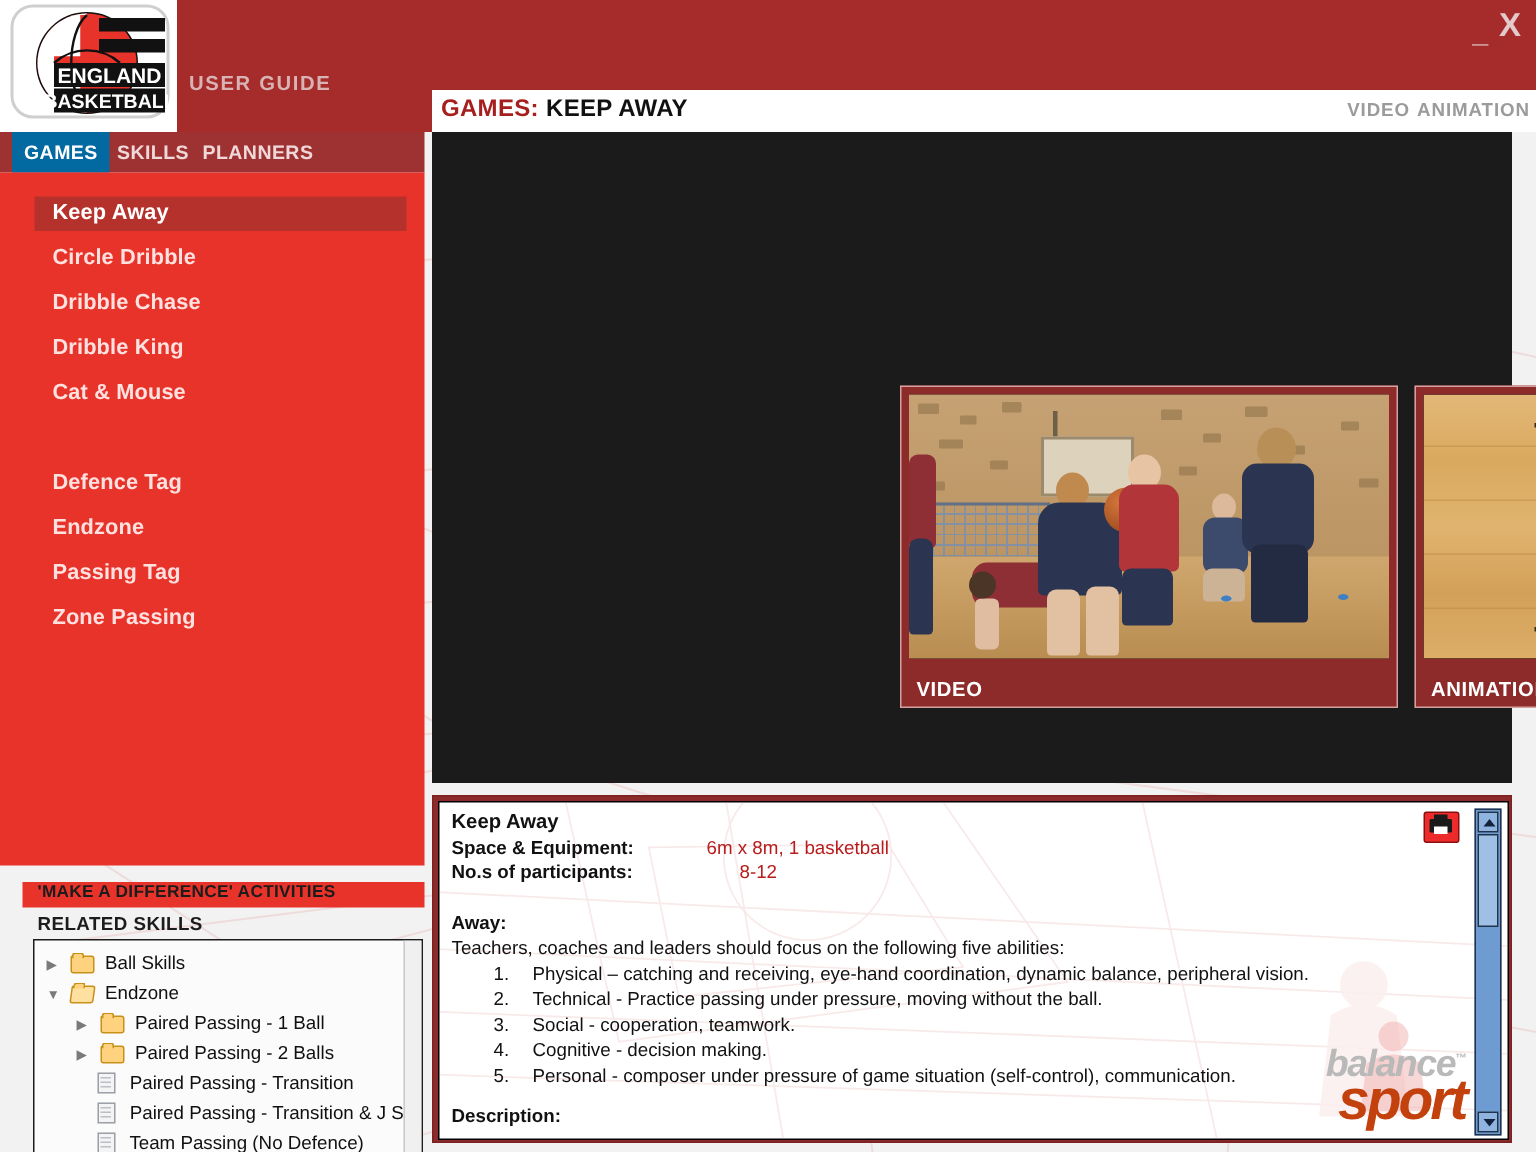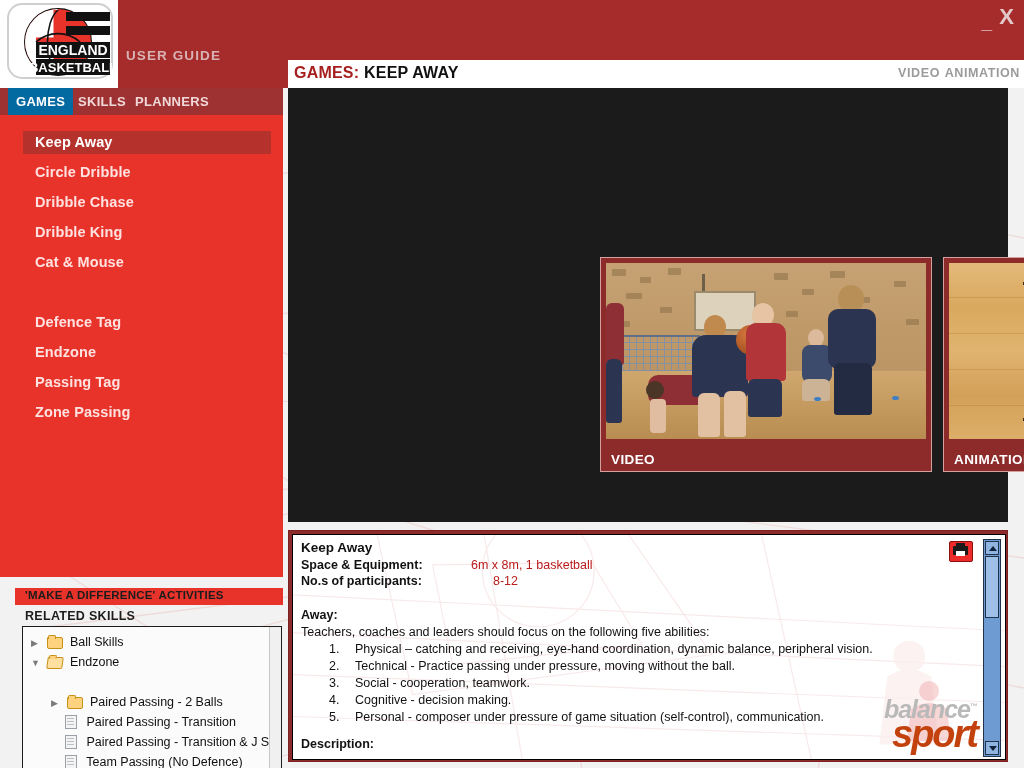--- a/index.html
+++ b/index.html
@@ -230,20 +230,25 @@
         <span class="folder"><i></i></span>
         <span>Ball Skills</span>
       </div>
 
       <div class="trow" style="top:25px;left:8px">
         <span class="arrow">▼</span>
         <span class="folder open"><i></i></span>
         <span>Endzone</span>
       </div>
 
+      <div class="trow" style="top:45px;left:28px">
+        <span class="arrow">▶</span>
+        <span class="folder"><i></i></span>
+        <span>Paired Passing - 1 Ball</span>
+      </div>
 
       <div class="trow" style="top:65px;left:28px">
         <span class="arrow">▶</span>
         <span class="folder"><i></i></span>
         <span>Paired Passing - 2 Balls</span>
       </div>
 
       <div class="trow" style="top:85px;left:41px">
         <span class="doc"><i></i></span>
         <span>Paired Passing - Transition</span>

